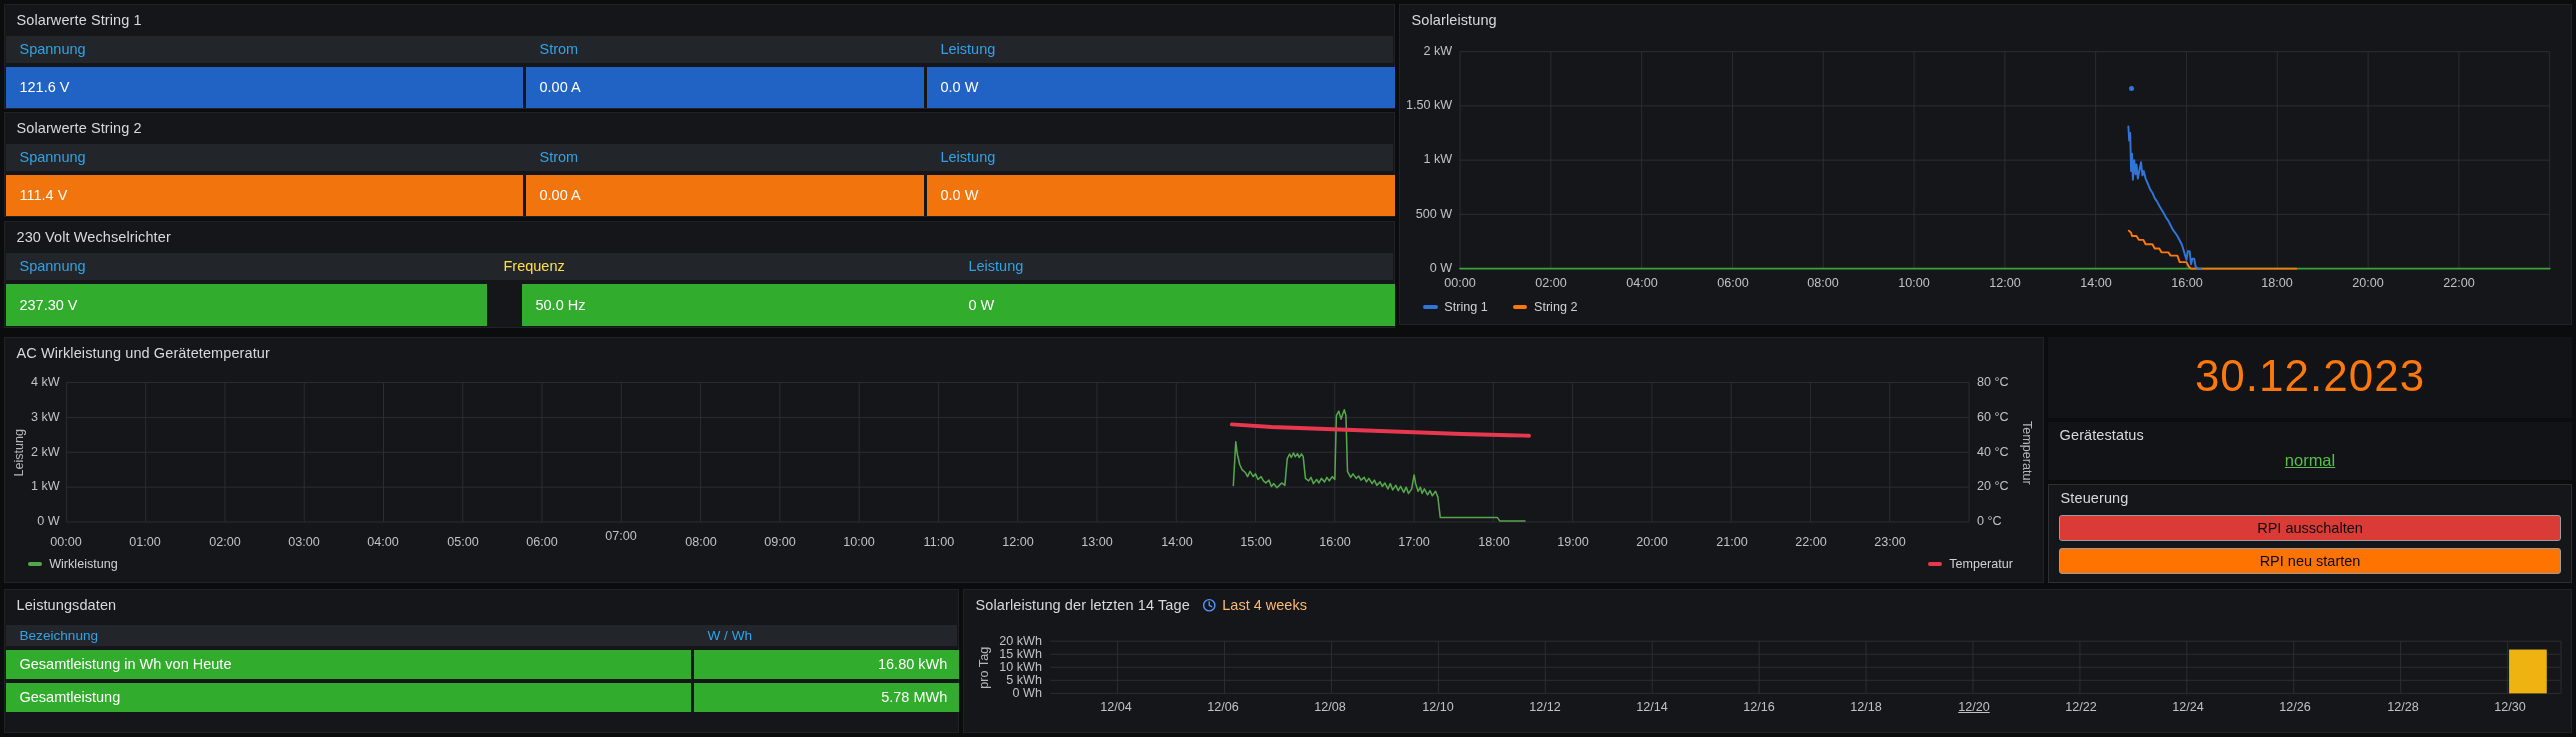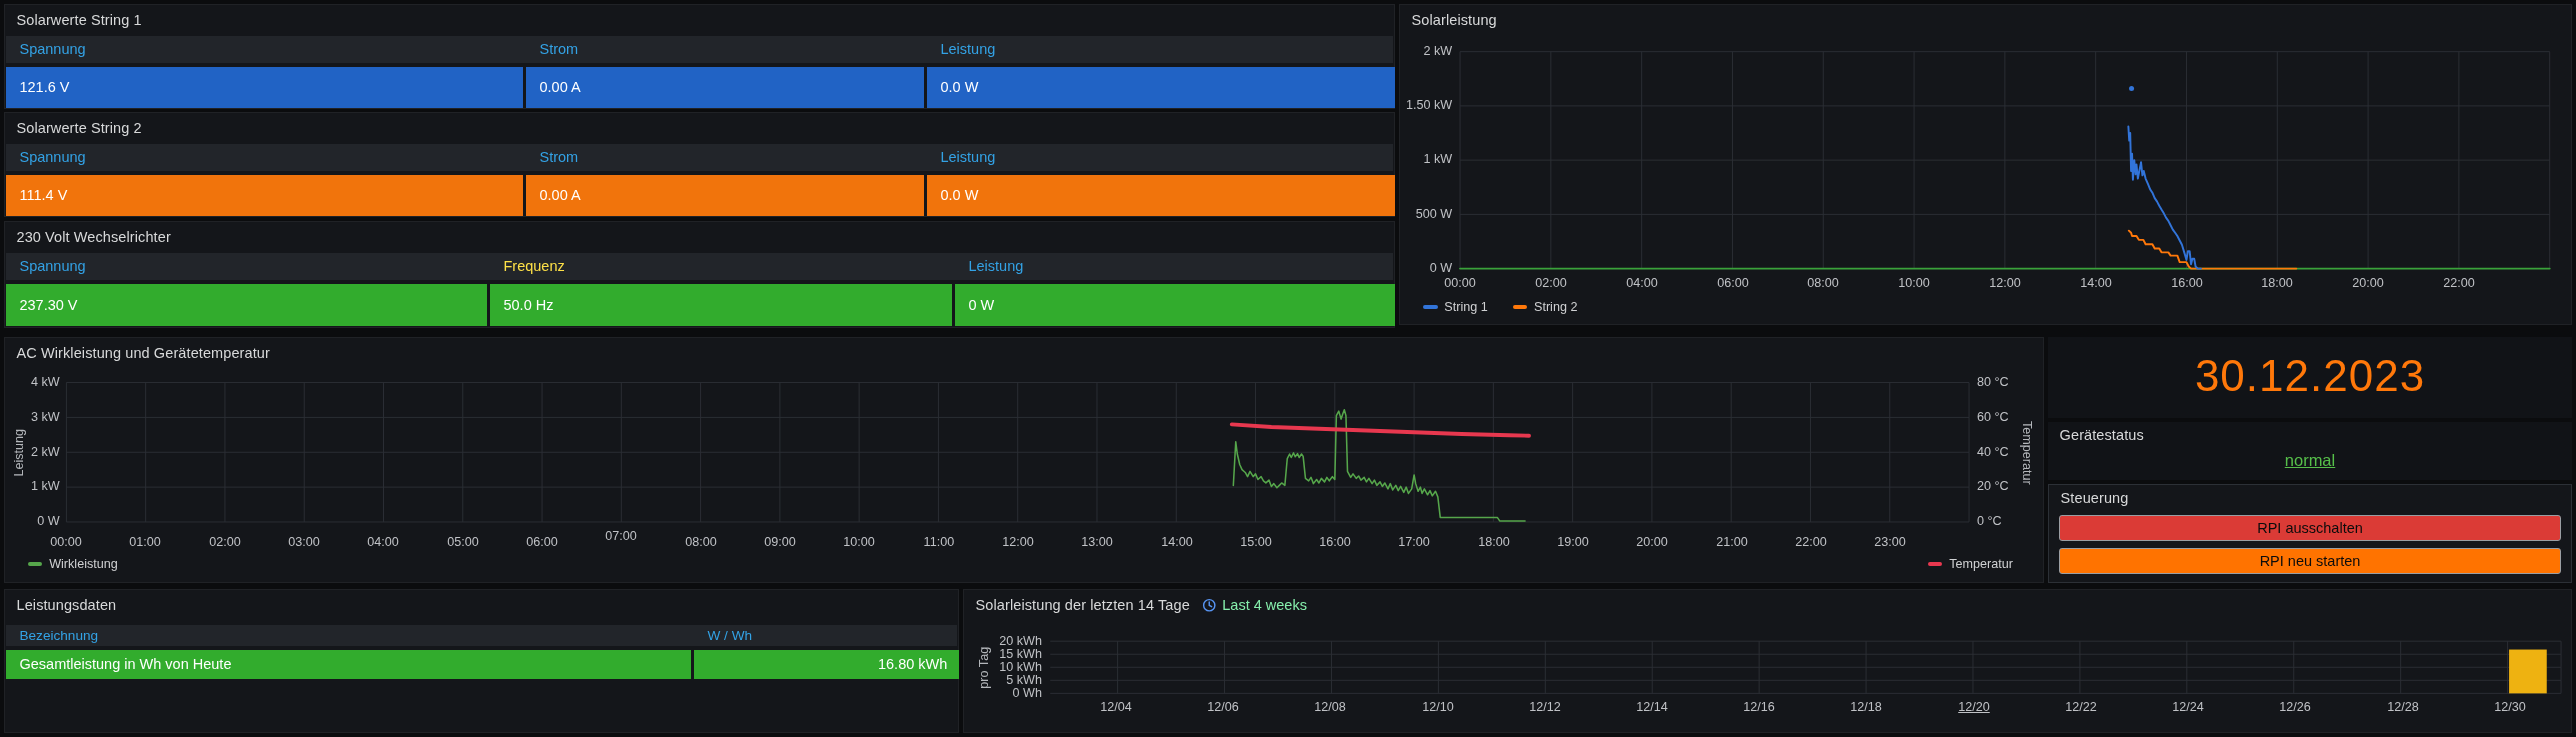--- a/index.html
+++ b/index.html
@@ -75,21 +75,21 @@
 
   <section class="panel cols-b" id="panel-inverter" style="left:3.9px;top:221px;width:1391px;height:107px;">
     <div class="ptitle">230 Volt Wechselrichter</div>
     <div class="vt-head">
       <div class="vt-h co1" style="color: rgb(51, 162, 229);">Spannung</div>
       <div class="vt-h co2" style="color: #fde047;">Frequenz</div>
       <div class="vt-h co3" style="color: rgb(51, 162, 229);">Leistung</div>
     </div>
     <div class="vt-row" style="height:42px;">
       <div class="vt-c co1" style="line-height: 42px; background-color: rgb(50, 172, 45);">237.30 V</div>
-      <div class="vt-c co2" style="line-height: 42px; background-color: rgb(50, 172, 45);">50.0 Hz</div>
+      <div class="vt-c co2" style="line-height: 42px; background-color: rgb(50, 172, 45); margin-left: 32px;">50.0 Hz</div>
       <div class="vt-c co3" style="line-height: 42px; background-color: rgb(50, 172, 45);">0 W</div>
     </div>
   </section>
 
   <section class="panel" id="panel-solar" style="left:1399px;top:3.9px;width:1173px;height:321px;">
     <div class="ptitle">Solarleistung</div>
   <svg width="1171" height="319" class="plot" viewBox="0 0 1209 329">
         <line x1="62" y1="48" x2="62" y2="272" stroke="#2c2f35" stroke-width="1"></line>
         <line x1="155.75" y1="48" x2="155.75" y2="272" stroke="#2c2f35" stroke-width="1"></line>
         <line x1="249.5" y1="48" x2="249.5" y2="272" stroke="#2c2f35" stroke-width="1"></line>
@@ -246,32 +246,36 @@
   <section class="panel cols-c" id="panel-leistungsdaten" style="left:3.9px;top:589px;width:955px;height:144px;">
     <div class="ptitle">Leistungsdaten</div>
     <div class="ld-head">
       <div class="ld-h co1" style="padding-left: 13.6px; color: rgb(51, 162, 229);">Bezeichnung</div>
       <div class="ld-h co2" style="text-align: left; padding-left: 13.6px; padding-right: 0px; color: rgb(51, 162, 229);">W / Wh</div>
     </div>
     <div class="ld-row" style="top:60px;">
       <div class="ld-c co1" style="background-color: rgb(50, 172, 45);">Gesamtleistung in Wh von Heute</div>
       <div class="ld-c co2" style="background-color: rgb(50, 172, 45);">16.80 kWh</div>
     </div>
+    <div class="ld-row" style="top:93px;">
+      <div class="ld-c co1" style="background-color: rgb(50, 172, 45);">Gesamtleistung</div>
+      <div class="ld-c co2" style="background-color: rgb(50, 172, 45);">5.78 MWh</div>
+    </div>
   </section>
 
   <section class="panel" id="panel-daily" style="left:963px;top:589px;width:1609px;height:144px;">
     <div class="ptitle">Solarleistung der letzten 14 Tage</div>
     <div class="range-link">
       <span style="display:flex;">
         <svg width="14.5" height="14.5" viewBox="0 0 16 16">
           <circle cx="8" cy="8" r="6.2" fill="none" stroke="#5794F2" stroke-width="1.6"></circle>
           <path d="M8 4.5 V8 L10.6 9.6" stroke="#5794F2" stroke-width="1.6" fill="none" stroke-linecap="round"></path>
         </svg>
       </span>
-      <span class="range-label" style="color: #86efac;">Last 4 weeks</span>
+      <span class="range-label" style="color: #fdba74;">Last 4 weeks</span>
     </div>
   <svg width="1607" height="142" class="plot" viewBox="0 0 1659 147">
         <line x1="156.7324840764331" y1="53" x2="156.7324840764331" y2="107" stroke="#2c2f35" stroke-width="1"></line>
         <line x1="267.4189667374381" y1="53" x2="267.4189667374381" y2="107" stroke="#2c2f35" stroke-width="1"></line>
         <line x1="378.105449398443" y1="53" x2="378.105449398443" y2="107" stroke="#2c2f35" stroke-width="1"></line>
         <line x1="488.79193205944796" y1="53" x2="488.79193205944796" y2="107" stroke="#2c2f35" stroke-width="1"></line>
         <line x1="599.478414720453" y1="53" x2="599.478414720453" y2="107" stroke="#2c2f35" stroke-width="1"></line>
         <line x1="710.1648973814579" y1="53" x2="710.1648973814579" y2="107" stroke="#2c2f35" stroke-width="1"></line>
         <line x1="820.8513800424629" y1="53" x2="820.8513800424629" y2="107" stroke="#2c2f35" stroke-width="1"></line>
         <line x1="931.5378627034679" y1="53" x2="931.5378627034679" y2="107" stroke="#2c2f35" stroke-width="1"></line>

